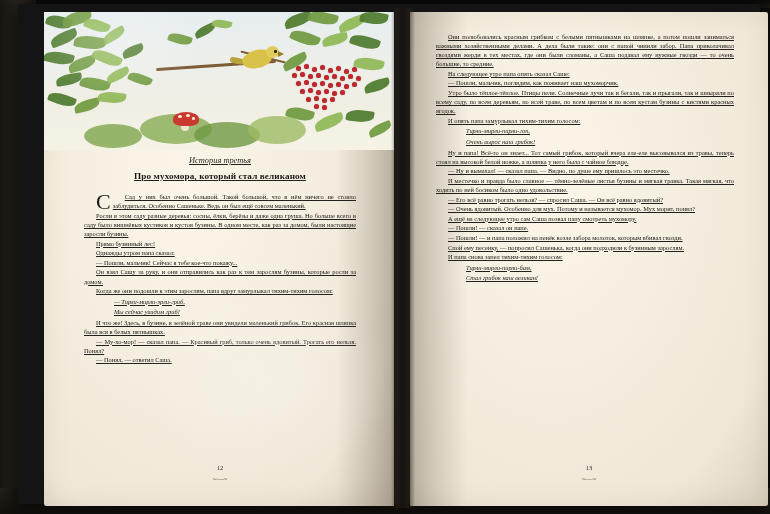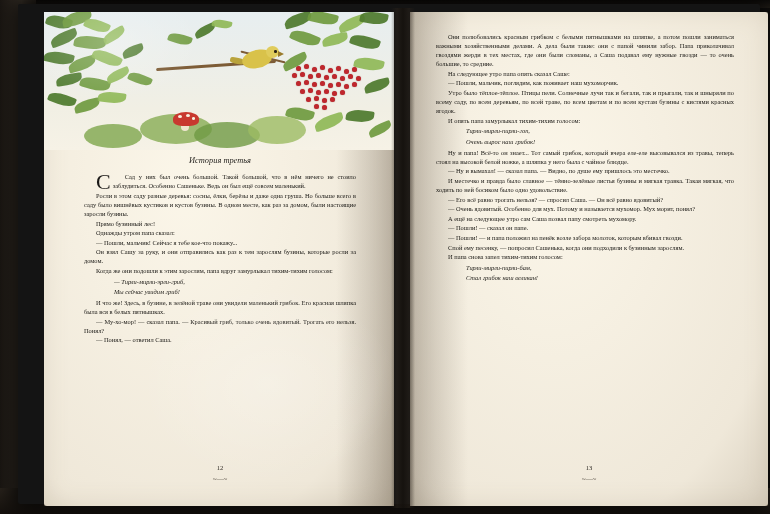--- a/index.html
+++ b/index.html
@@ -171,20 +171,21 @@
 
   
   .col {
     position: absolute;
     color: #22201c;
     font-size: 6.4px;
     line-height: 9.1px;
     text-align: justify;
     -webkit-hyphens: auto;
     hyphens: auto;
+    text-decoration: underline;
   }
   .col.left  { left: 66px;  top: 152px; width: 272px; }
   .col.right { left: 418px; top: 28px;  width: 298px; }
 
   .story-label {
     font-style: italic;
     font-size: 8.4px;
     text-align: center;
     margin: 0 0 7px 0;
     color: #201e1a;
@@ -360,20 +361,21 @@
         <div class="spot" style="left:6px;top:7px;width:4px;height:3px;"></div>
         <div class="spot" style="left:14px;top:6px;width:4px;height:3px;"></div>
         <div class="spot" style="left:20px;top:9px;width:3px;height:2.5px;"></div>
       </div>
 
       <div class="glare" style="left:-20px;top:-30px;width:180px;height:120px;"></div>
     </div>
 
     <div class="col left">
       <div class="story-label">История третья</div>
+      <div class="story-title">Про мухомора, который стал великаном</div>
 
       <p class="body dropcap-para"><span class="dropcap">С</span><span>Сад у них был очень большой. Такой большой, что в нём ничего не стоило заблудиться. Особенно Сашеньке. Ведь он был ещё совсем маленький.</span></p>
       <p class="body">Росли в этом саду разные деревья: сосны, ёлки, берёзы и даже одна груша. Но больше всего в саду было вишнёвых кустиков и кустов бузины. В одном месте, как раз за домом, были настоящие заросли бузины.</p>
       <p class="body">Прямо бузинный лес!</p>
       <p class="body">Однажды утром папа сказал:</p>
       <p class="body">— Пошли, мальчик! Сейчас я тебе кое-что покажу...</p>
       <p class="body">Он взял Сашу за руку, и они отправились как раз к тем зарослям бузины, которые росли за домом.</p>
       <p class="body">Когда же они подошли к этим зарослям, папа вдруг замурлыкал тихим-тихим голосом:</p>
       <p class="verse">— Тирли-мирли-эрли-гриб,</p>
       <p class="verse">Мы сейчас увидим гриб!</p>

